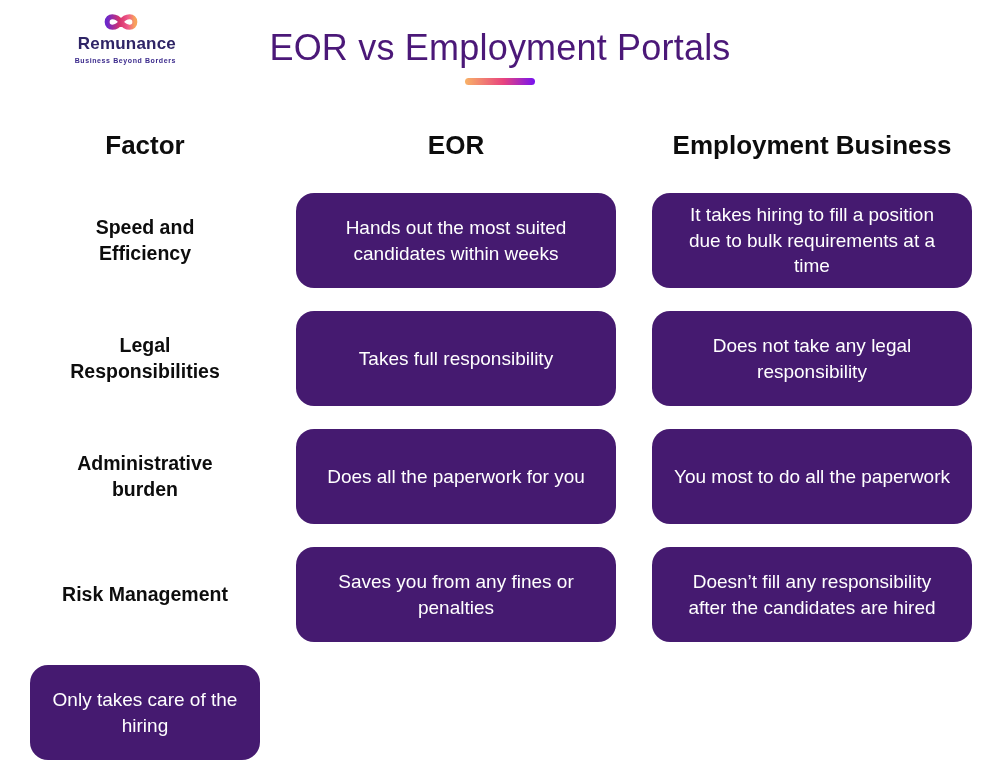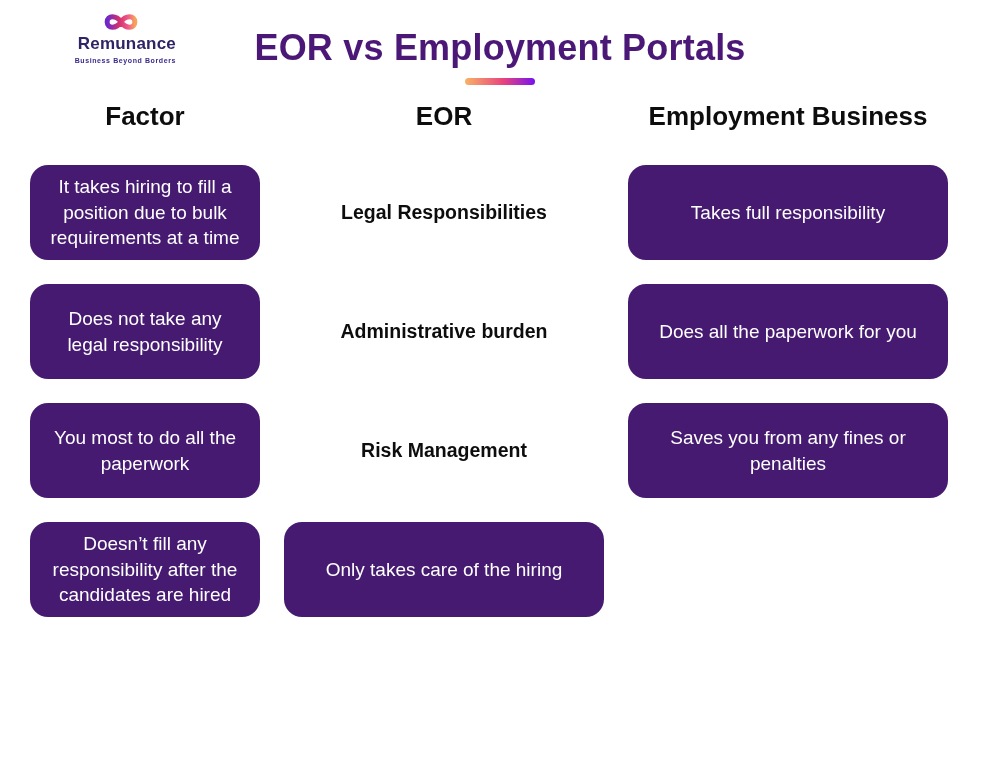--- a/index.html
+++ b/index.html
@@ -35,43 +35,42 @@
     font-weight: 700;
     color: #3b2a8c;
     letter-spacing: 0.6px;
     margin-top: 3px;
   }
 
   
   .title-wrap { padding-top: 27px; text-align: center; }
   .page-title {
     font-size: 36px;
-    font-weight: 700;
+    font-weight: 400;
     color: #4b1878;
     letter-spacing: 0.2px;
   }
   .accent-bar {
     width: 70px;
     height: 7px;
     margin: 9px auto 0;
     border-radius: 4px;
     background: linear-gradient(90deg, #f8b267 0%, #e8437e 55%, #7612f0 100%);
   }
 
   
   .table {
     position: absolute;
-    top: 92px;
+    top: 121px;
     left: 30px;
     display: grid;
     grid-template-columns: 230px 320px 320px;
     grid-template-rows: 49px repeat(5, 95px);
     column-gap: 36px;
     row-gap: 23px;
-    gap: 24px;
   }
   .col-header {
     display: flex;
     align-items: center;
     justify-content: center;
     font-size: 26px;
     font-weight: 800;
     color: #0d0d0d;
   }
   .factor {
@@ -123,20 +122,22 @@
     <div class="page-title">EOR vs Employment Portals</div>
     <div class="accent-bar"></div>
   </div>
 
   <div class="table">
 
     <div class="col-header">Factor</div>
     <div class="col-header">EOR</div>
     <div class="col-header">Employment Business</div>
 
+    <div class="factor">Speed and Efficiency</div>
+    <div class="cell">Hands out the most suited candidates within weeks</div>
     <div class="cell">It takes hiring to fill a position due to bulk requirements at a time</div>
 
     <div class="factor">Legal Responsibilities</div>
     <div class="cell">Takes full responsibility</div>
     <div class="cell">Does not take any legal responsibility</div>
 
     <div class="factor">Administrative burden</div>
     <div class="cell">Does all the paperwork for you</div>
     <div class="cell">You most to do all the paperwork</div>
 

